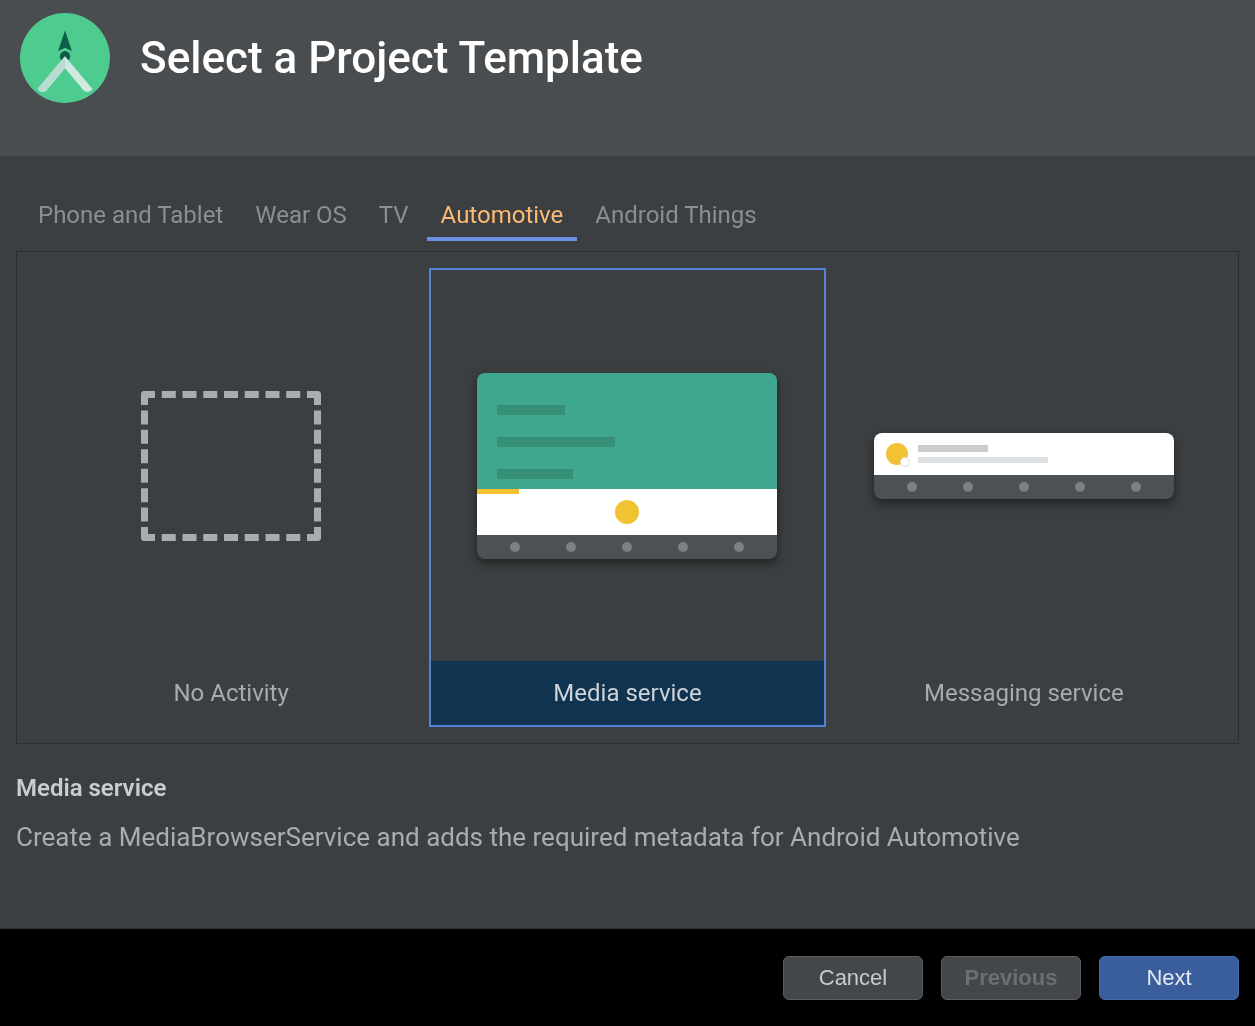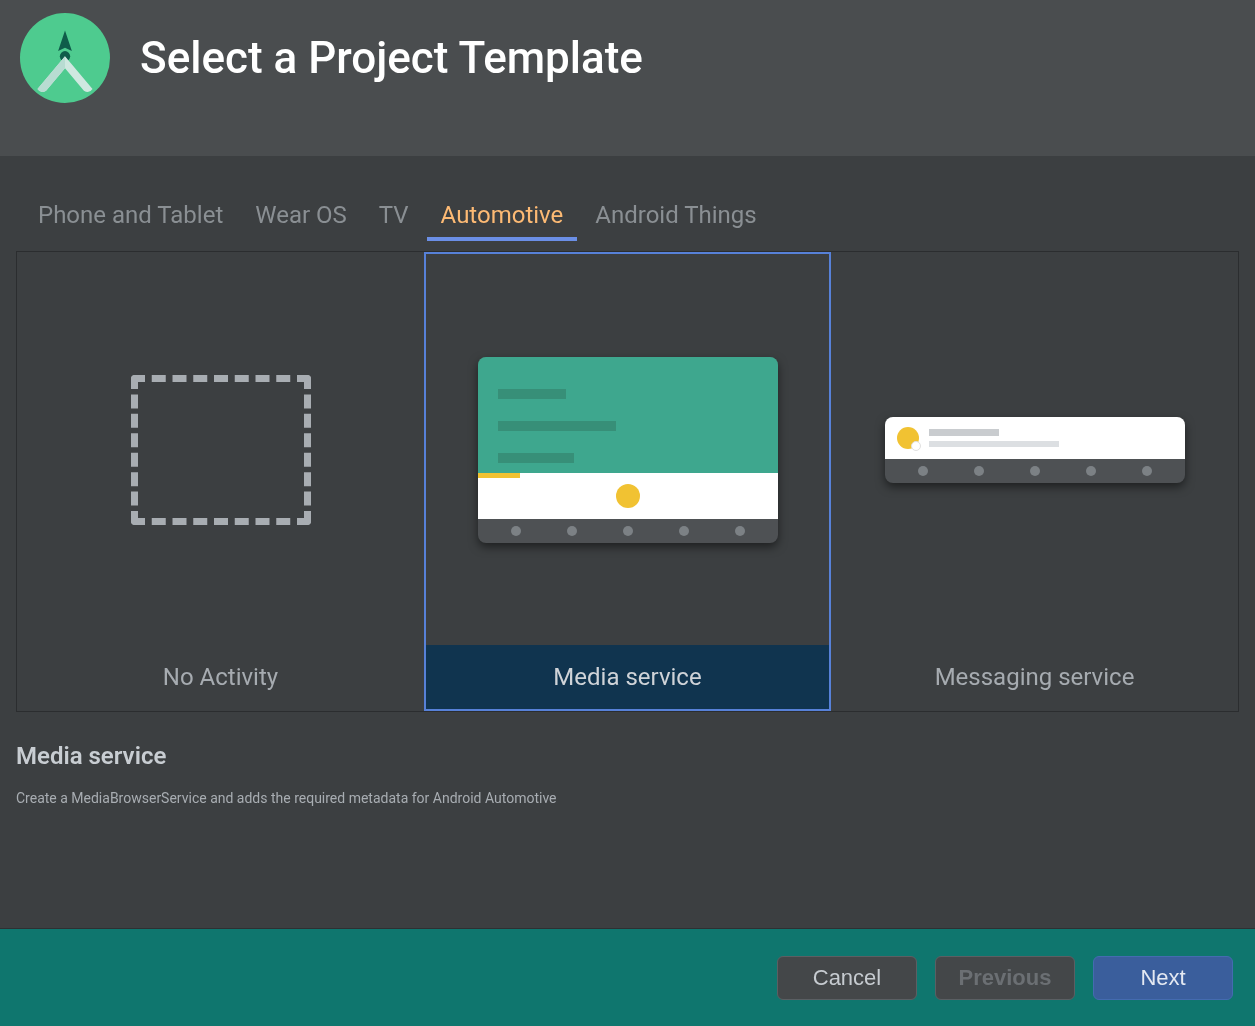--- a/index.html
+++ b/index.html
@@ -65,21 +65,21 @@
     content: "";
     position: absolute;
     left: -14px; right: -14px; bottom: -2px;
     height: 4px;
     background: #6b8fe6;
   }
   .templates-container {
     margin: 0 16px;
     border: 1px solid #2b2d2f;
     background: #3c3f41;
-    padding: 0;
+    padding: 16px;
     display: flex;
   }
   .template-card {
     flex: 1;
     height: 459px;
     display: flex;
     flex-direction: column;
     cursor: pointer;
     border: 2px solid transparent;
   }
@@ -175,31 +175,31 @@
   }
   .msg-lines { display: flex; flex-direction: column; gap: 5px; }
   .msg-line1 { width: 70px; height: 7px; background: #c9cccf; }
   .msg-line2 { width: 130px; height: 6px; background: #dcdfe2; }
   .msg-body { flex: 1; background: #3ea78e; height: 136px; }
   
   .description {
     padding: 30px 16px 30px 16px;
   }
   .desc-title { font-size: 24px; color: #c8cdd2; font-weight: 600; margin-bottom: 20px; }
-  .desc-text { font-size: 14px; color: #a8adb2; }
+  .desc-text { font-size: 26px; color: #a8adb2; }
   
   .footer {
     border-top: 1px solid #2e3032;
     height: 98px;
     display: flex;
     justify-content: flex-end;
     align-items: center;
     gap: 18px;
-    padding: 0 22px;
-    background: #0f766e;
+    padding: 0 16px;
+    background: #000000;
     position: absolute;
     bottom: 0; left: 0; right: 0;
   }
   .btn {
     min-width: 140px;
     height: 44px;
     font-size: 22px;
     border-radius: 6px;
     border: 1px solid #5b5f63;
     background: #444749;

